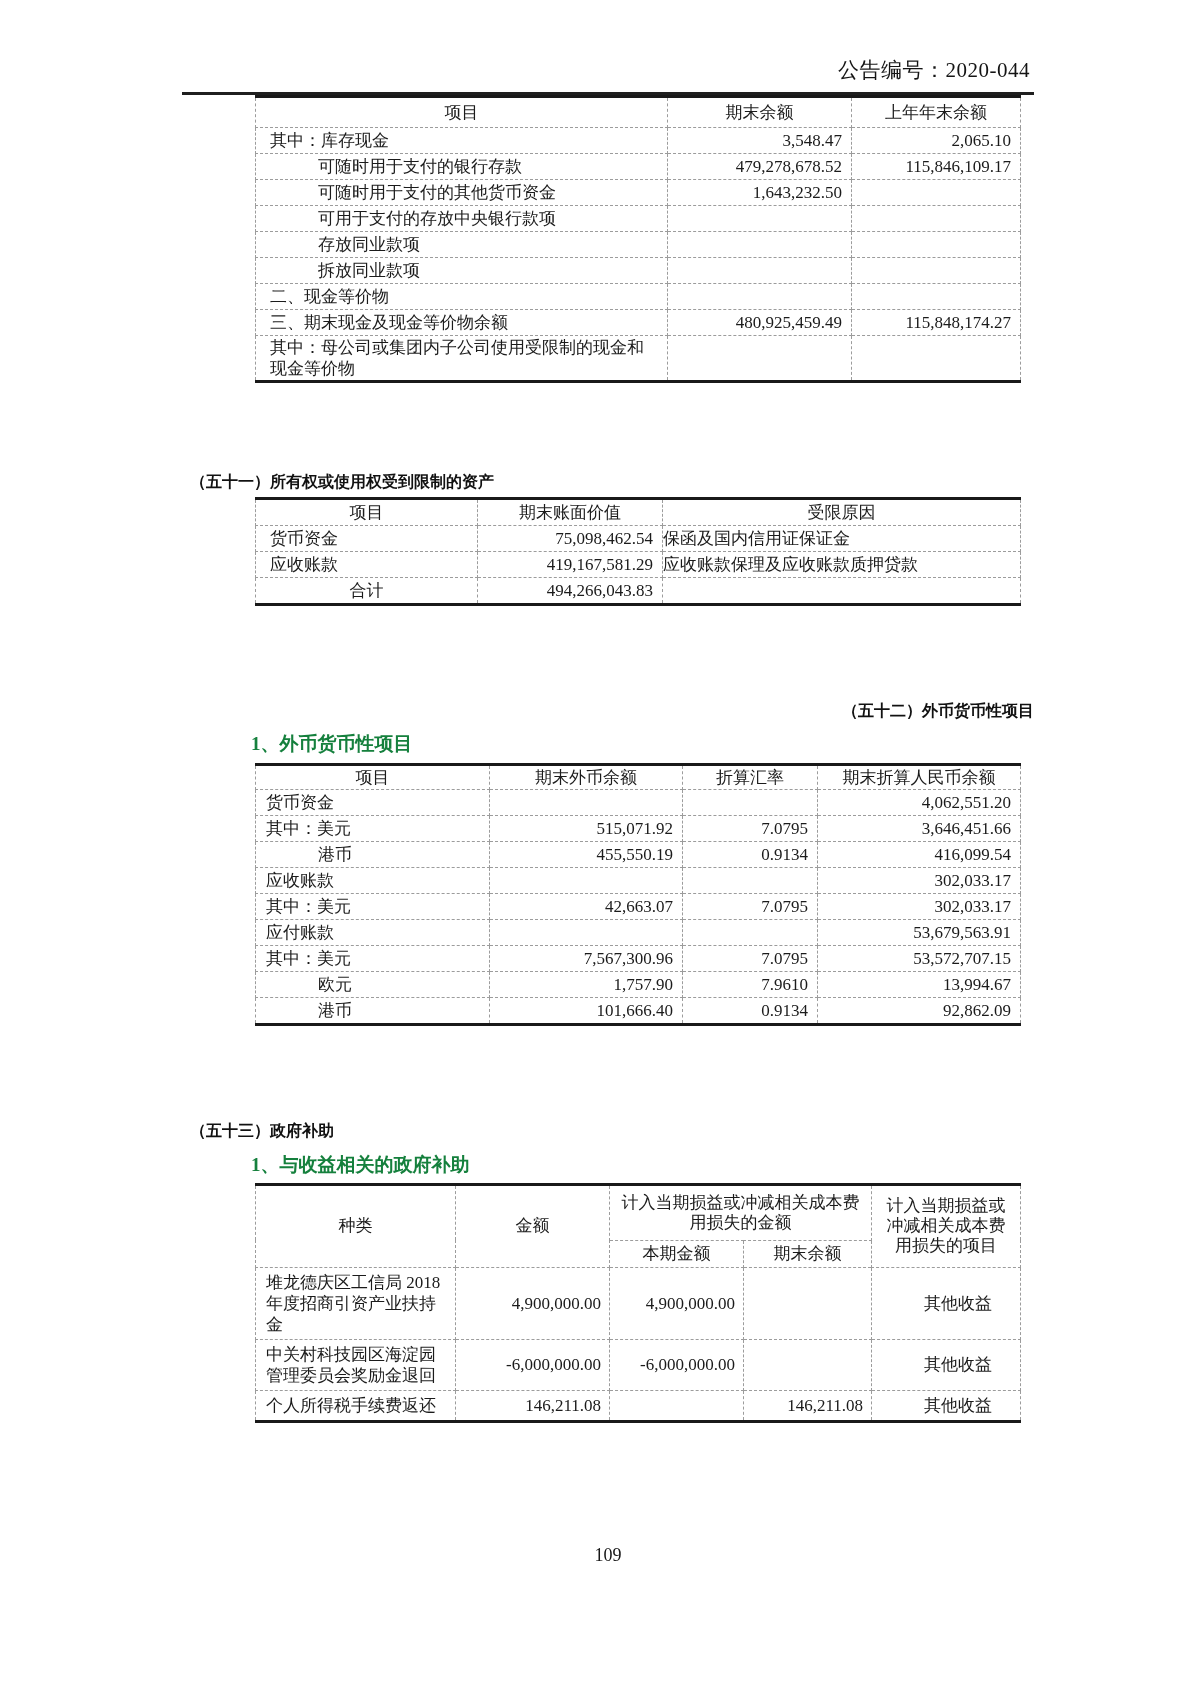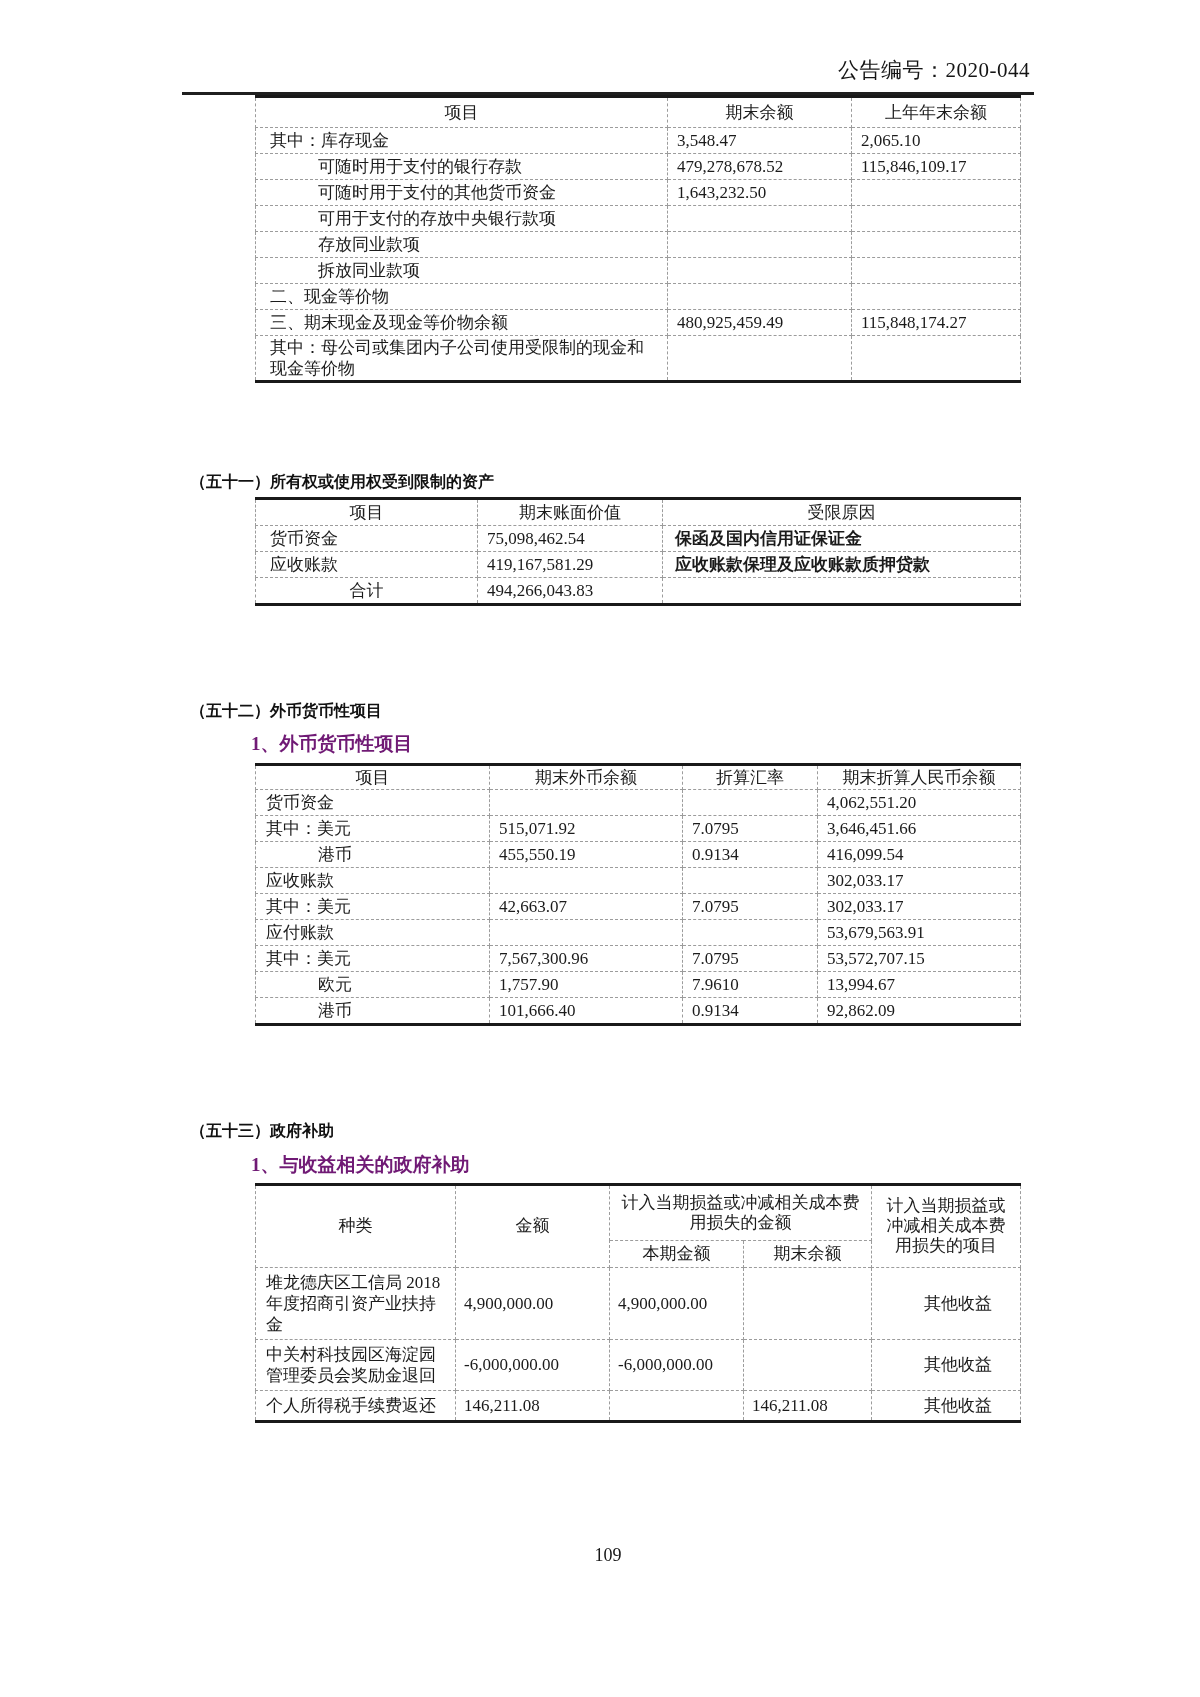--- a/index.html
+++ b/index.html
@@ -10,50 +10,50 @@
   }
   .content{ margin-left:182px; width:852px; }
   .doc-number{
     padding-top:56px; text-align:right; padding-right:4px;
     font-size:21px; letter-spacing:0.5px; color:#141414;
   }
   .header-rule{
     border:none; border-top:3px solid #1f1f1f; margin:8px 0 0 0; width:852px;
   }
   h2.sec{ font-size:16px; font-weight:700; margin:90px 0 6px 8px; line-height:1.15; color:#111; }
-  h2.sec.s52{ margin-top:96px; margin-bottom:0; }
+  h2.sec.s52{ margin-top:96px; margin-bottom:0;text-align:right; }
   h2.sec.s53{ margin-top:96px; margin-bottom:0; }
-  h3.sub{ font-size:19px; font-weight:700; margin:12px 0 8px 69px; line-height:1.15; color:#701a75; }
+  h3.sub{ font-size:19px; font-weight:700; margin:12px 0 8px 69px; line-height:1.15; color:#15803d; }
   h3.sub.s53{ margin-top:14px; margin-bottom:7px; }
 
   table.tbl{
     border-collapse:collapse; table-layout:fixed;
     margin-left:73px; width:765px;
     font-size:17px; color:#1b1b1b;
     border-top:3px solid #191919; border-bottom:3px solid #191919;
   }
   .tbl th,.tbl td{
     border:1px dashed #9c9c9c; font-weight:normal;
     padding:1px 9px; vertical-align:middle; line-height:21px;
     overflow:hidden;
   }
   .tbl thead th{ text-align:center; }
-  .num{ }
+  .num{ text-align:right; }
   .ctr{ text-align:center; }
   .item{ text-align:left; }
 
   .tbl1 thead th{ height:27px; }
   .tbl1 td{ height:23px; }
   .tbl1 td.item{ padding-left:14px; }
   .tbl1 td.item.ind{ padding-left:62px; }
 
   .tbl2 th{ height:23px; }
   .tbl2 td{ height:23px; }
   .tbl2 td.item{ padding-left:14px; }
-  .tbl2 td.reason{ padding-left:12px; text-align:left;font-weight:bold; }
+  .tbl2 td.reason{ padding-left:0; text-align:left; }
 
   .tbl3 thead th{ height:19px; }
   .tbl3 td{ height:23px; }
   .tbl3 td.item{ padding-left:10px; }
   .tbl3 td.item.ind{ padding-left:62px; }
 
   .tbl4 thead tr.h1 th{ height:52px; line-height:20px; }
   .tbl4 thead tr.h2 th{ height:24px; }
   .tbl4 td{ padding:4px 8px; }
   .tbl4 td.kind{ text-align:left; padding-left:10px; }

